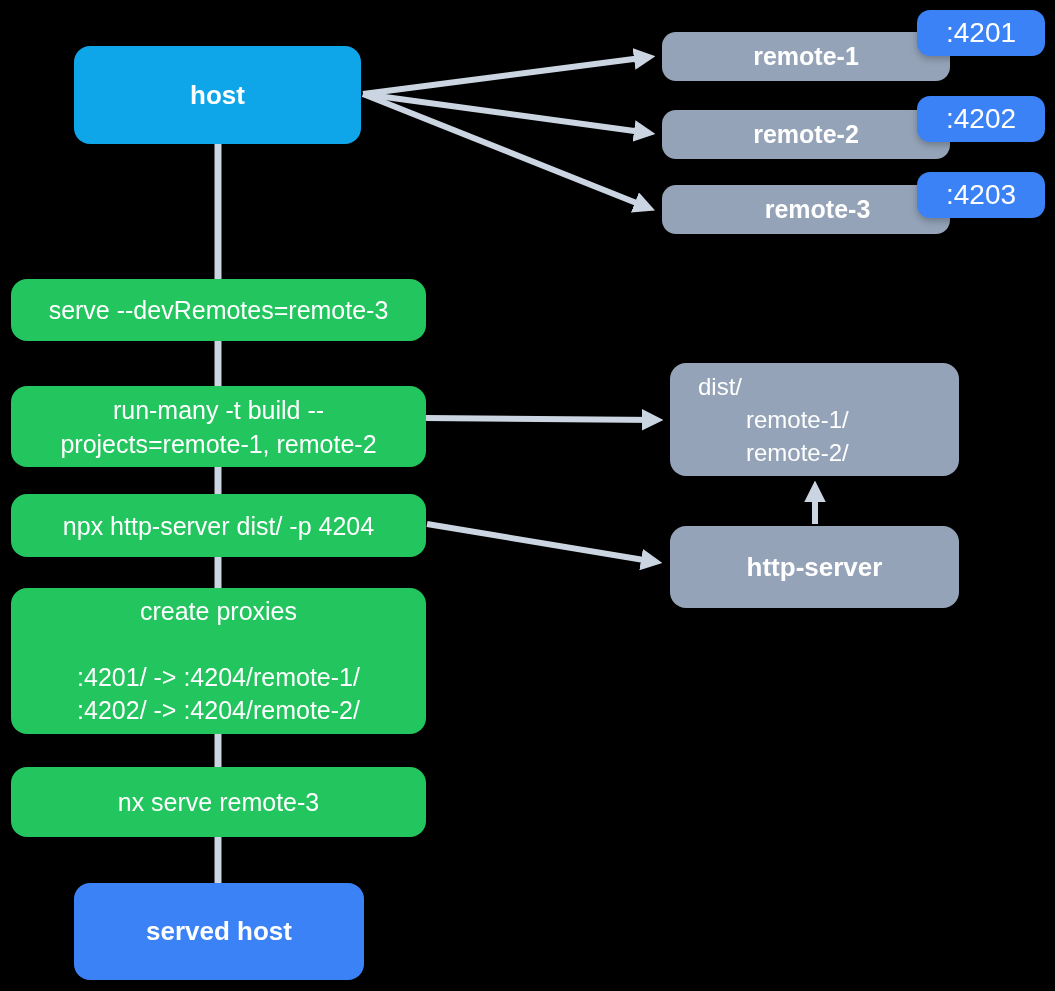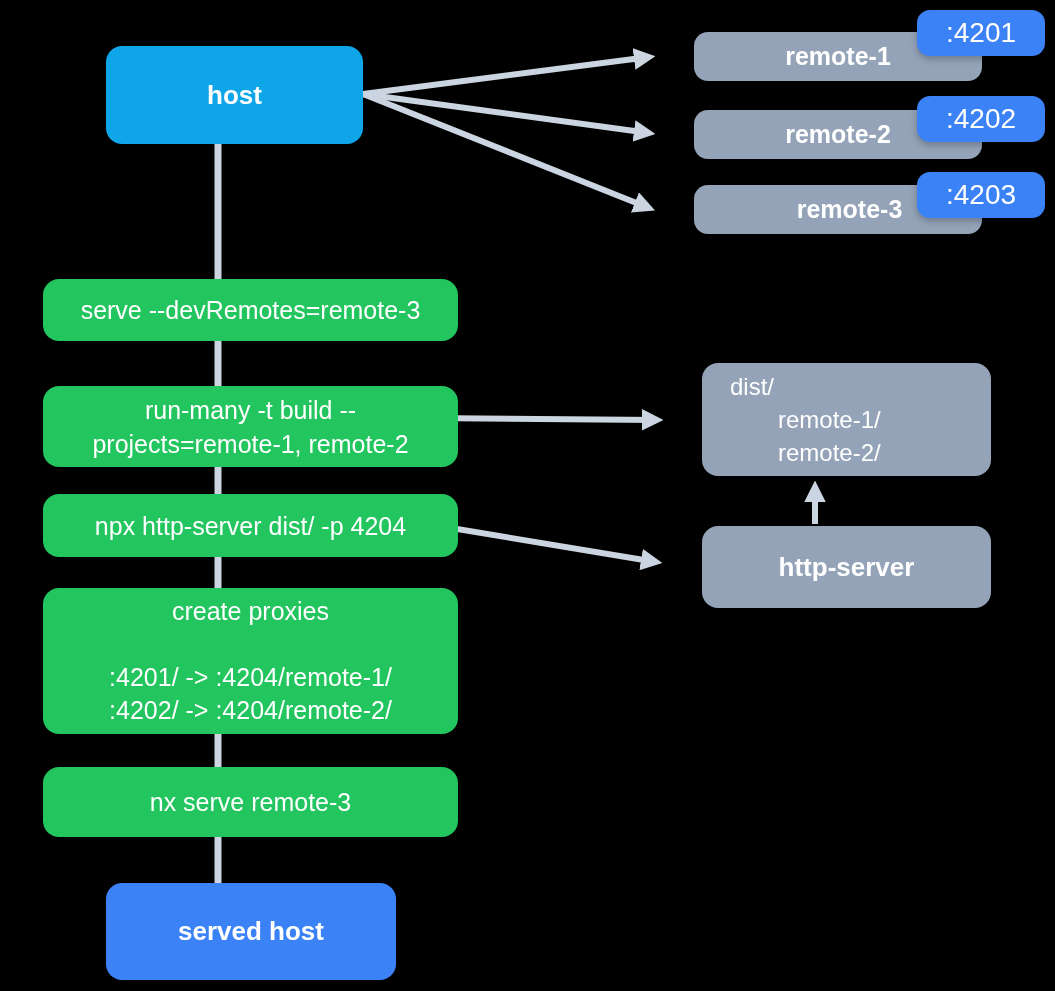--- a/index.html
+++ b/index.html
@@ -32,24 +32,23 @@
   }
   .node {
     position: absolute;
     z-index: 1;
     border-radius: 16px;
     display: flex;
     flex-direction: column;
     align-items: center;
     justify-content: center;
     text-align: center;
-    margin-left: 32px;
   }
   .host-node {
-    left: 74px; top: 46px; width: 257px; height: 98px;
+    left: 74px; top: 46px; width: 287px; height: 98px;
     background: var(--host_box);
     font-weight: bold; font-size: 26px;
   }
   .served-host-node {
     left: 74px; top: 883px; width: 290px; height: 97px;
     background: var(--port_badge);
     font-weight: bold; font-size: 26px;
   }
   .cmd-node {
     left: 11px; width: 415px;

